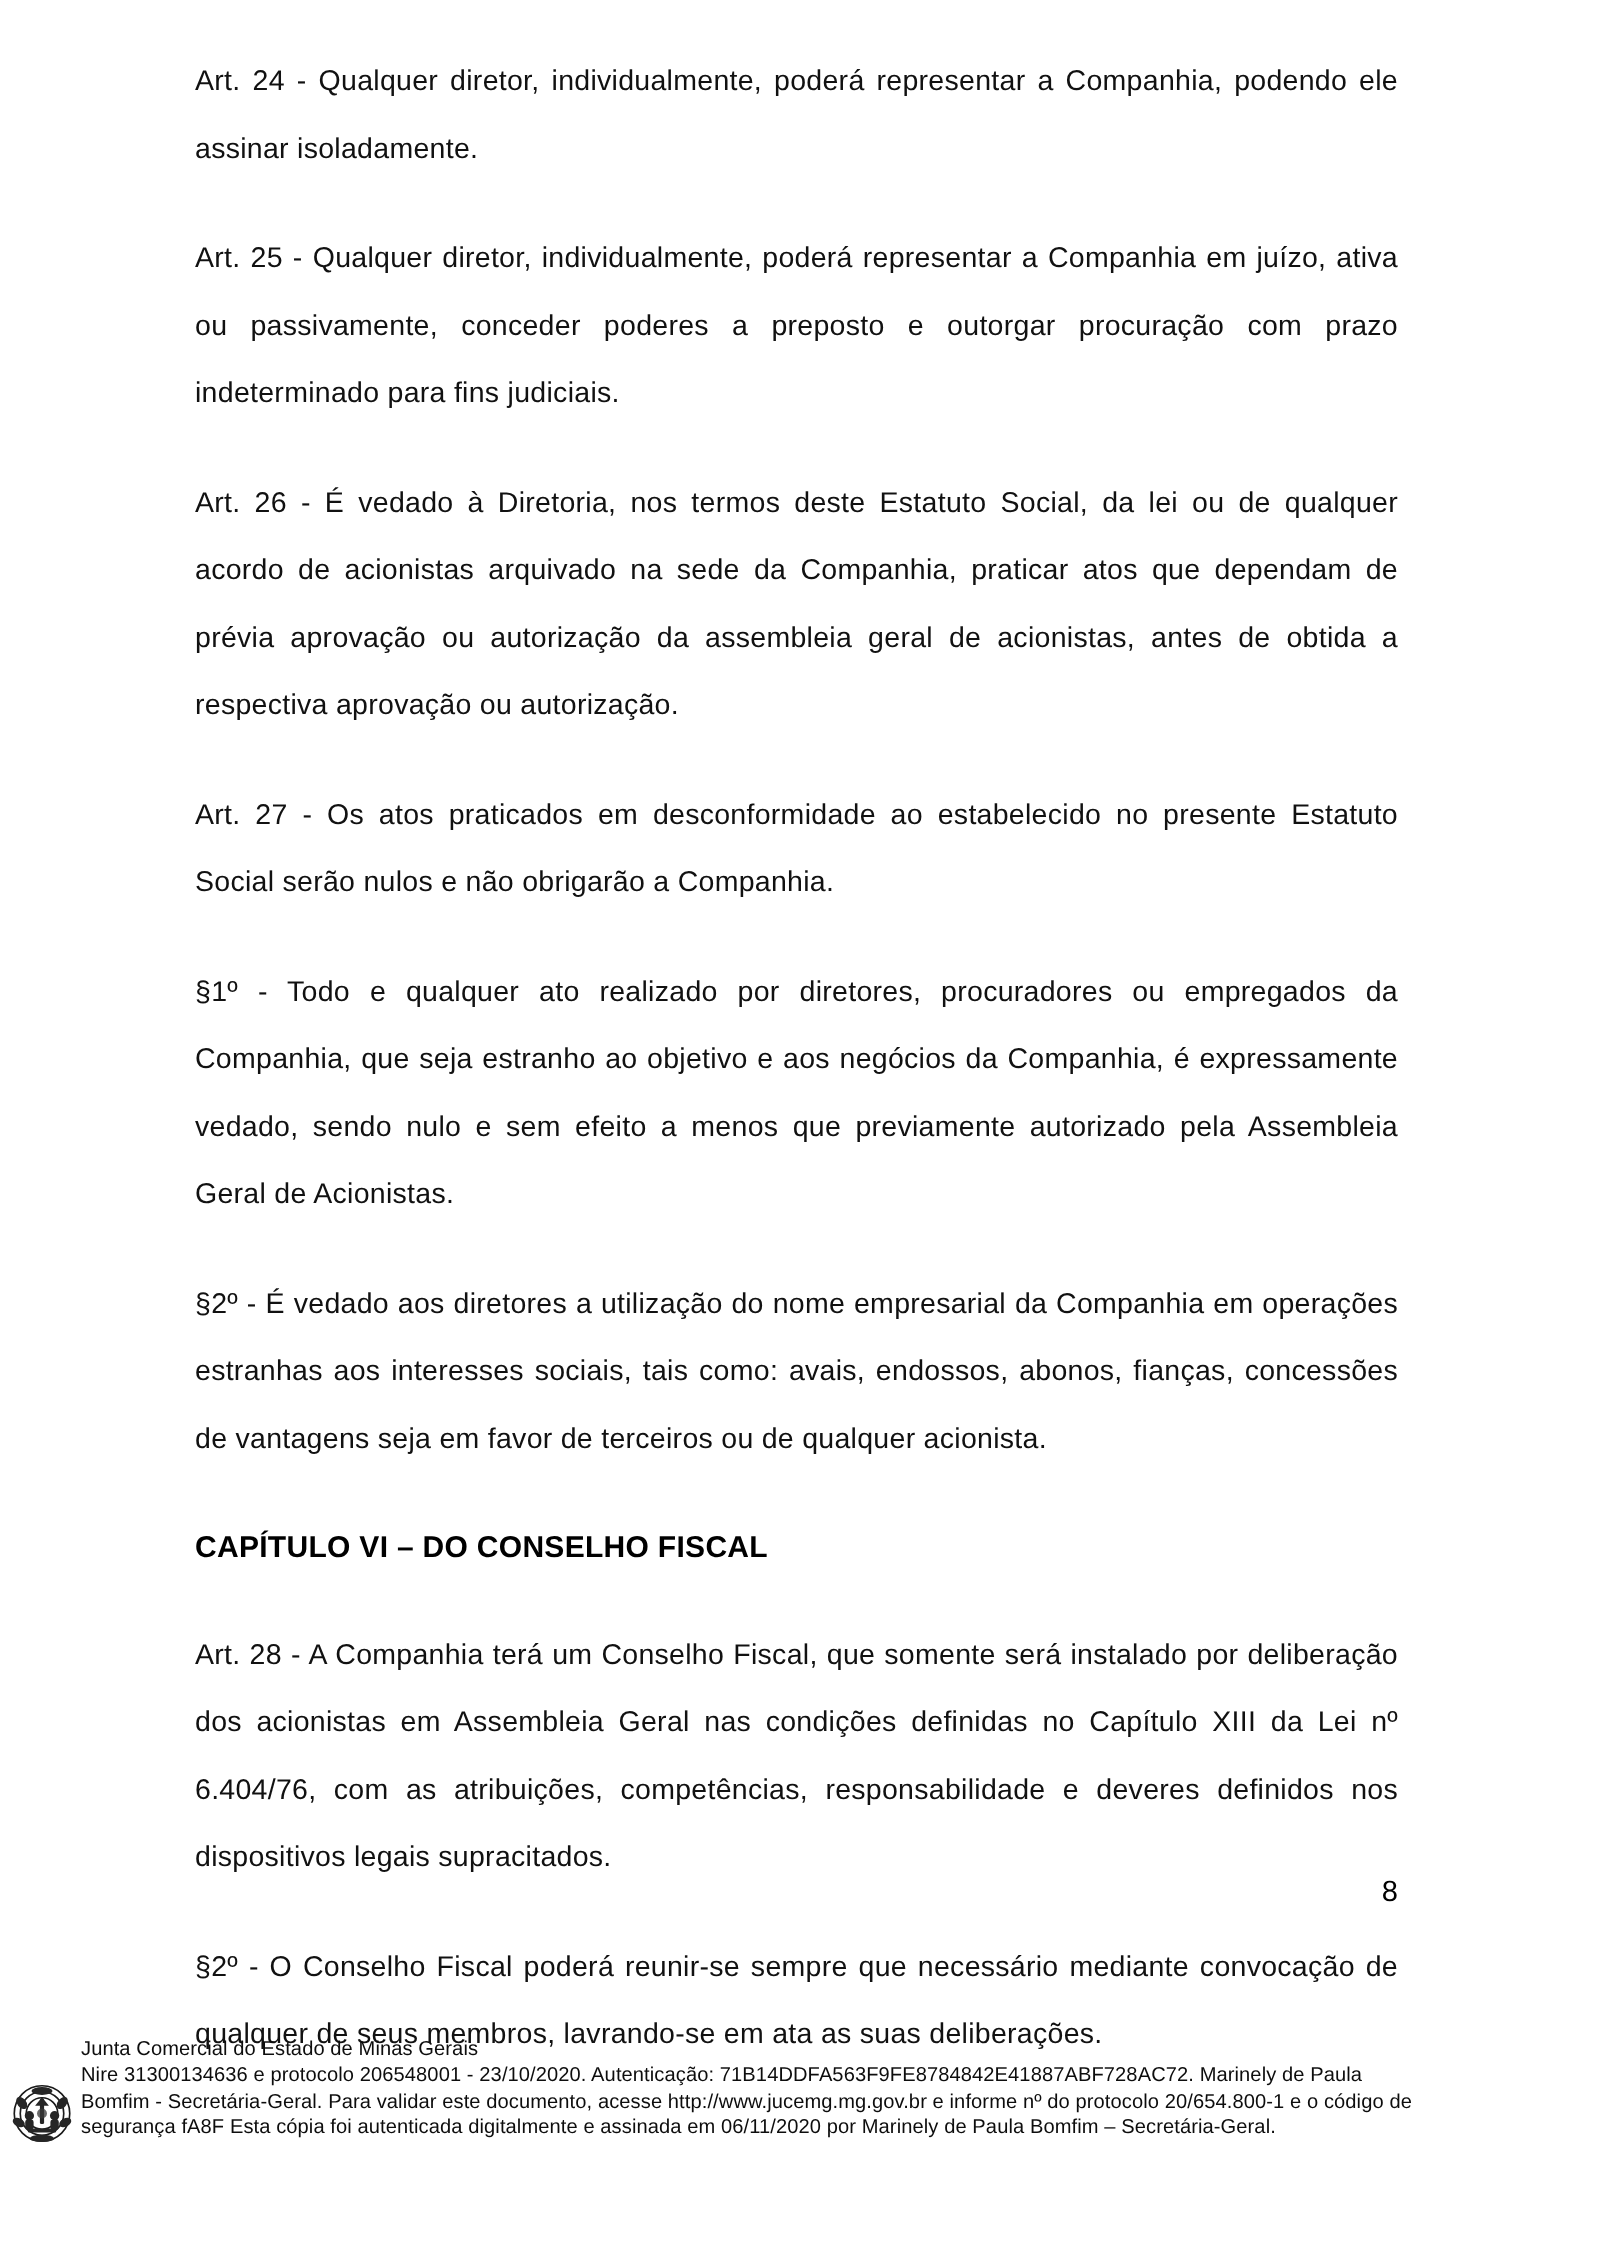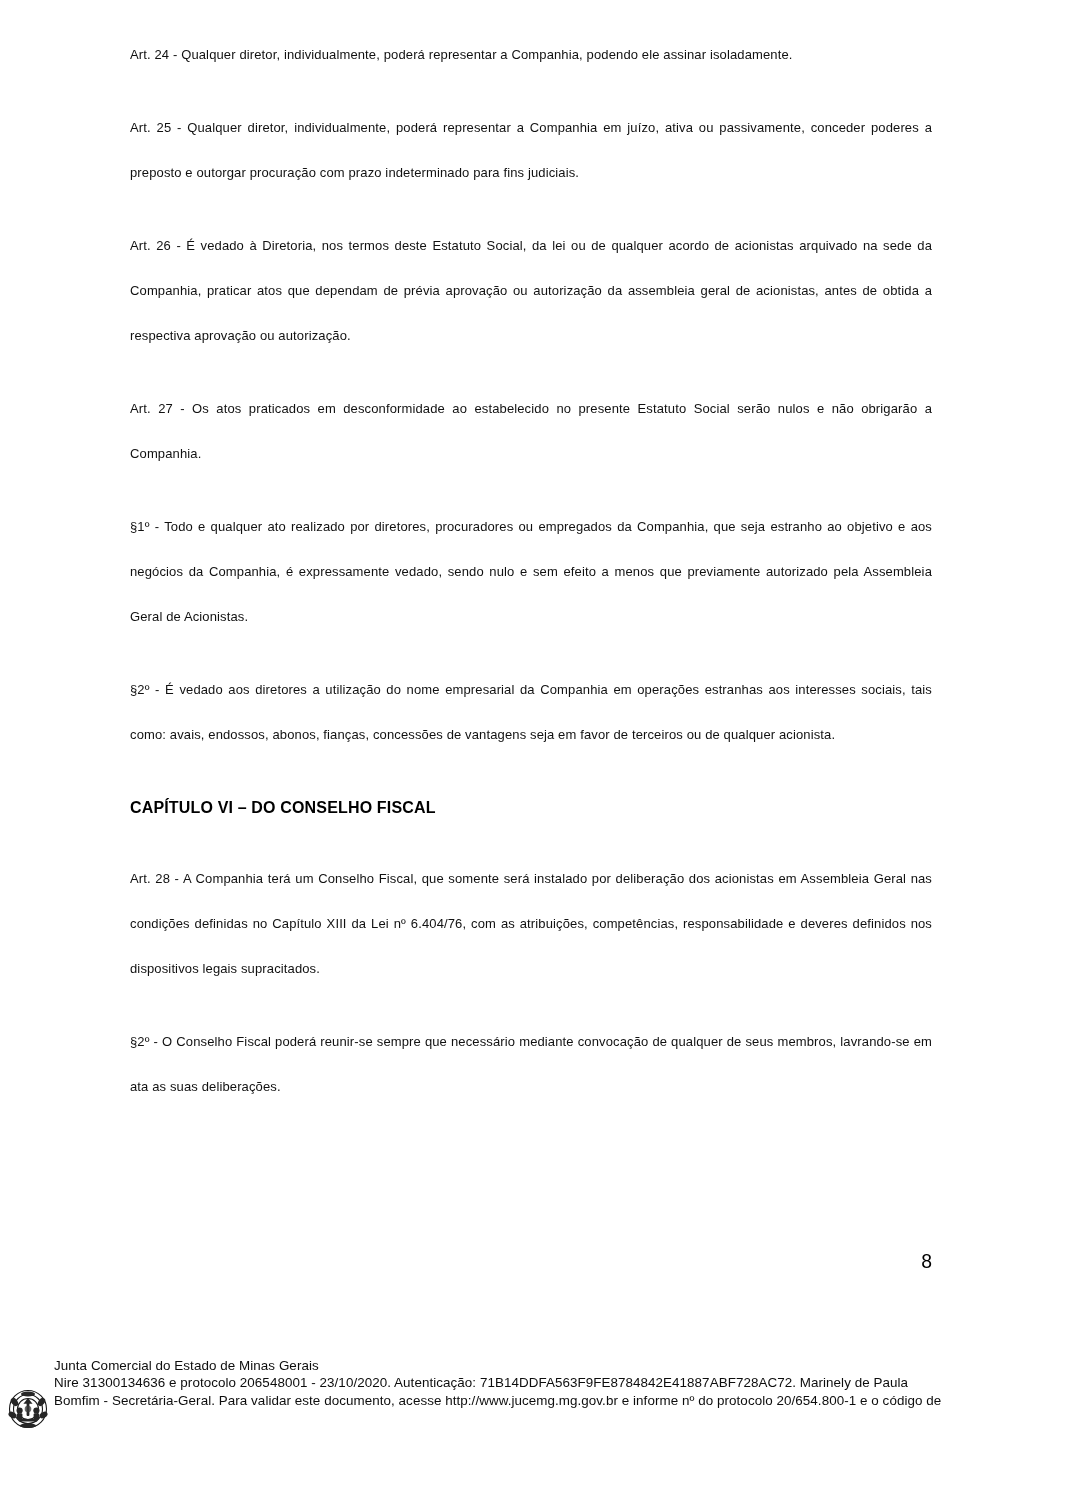--- a/index.html
+++ b/index.html
@@ -20,31 +20,31 @@
   }
   .body-area {
     position: absolute;
     left: 130px;
     top: 32px;
     width: 802px;
   }
   .para {
     text-align: justify;
     text-justify: inter-word;
-    font-size: 13px;
+    font-size: 19px;
     line-height: 45px;
     margin: 0 0 28px 0;
     color: #111111;
     letter-spacing: 0.01em;
   }
   .para:last-child {
     margin-bottom: 0;
   }
   .chapter-heading {
-    font-size: 16px;
+    font-size: 20px;
     line-height: 45px;
     font-weight: bold;
     margin: 0 0 26px 0;
     text-align: left;
     letter-spacing: 0.01em;
   }
   .page-number {
     position: absolute;
     left: 130px;
     top: 1248px;
@@ -143,17 +143,18 @@
         <g fill="#3a3a3a" opacity="0.75">
           <circle cx="24" cy="24" r="3.3"></circle>
         </g>
       </svg>
     </div>
 
     <div class="cert-text">
       <span class="cert-line">Junta Comercial do Estado de Minas Gerais</span>
       <span class="cert-line">Nire 31300134636 e protocolo 206548001 - 23/10/2020. Autenticação: 71B14DDFA563F9FE8784842E41887ABF728AC72. Marinely de Paula</span>
       <span class="cert-line">Bomfim - Secretária-Geral. Para validar este documento, acesse http://www.jucemg.mg.gov.br e informe nº do protocolo 20/654.800-1 e o código de</span>
+      <span class="cert-line">segurança fA8F Esta cópia foi autenticada digitalmente e assinada em 06/11/2020 por Marinely de Paula Bomfim – Secretária-Geral.</span>
     </div>
 
   </div>
 
 </div>
 
 </body></html>

